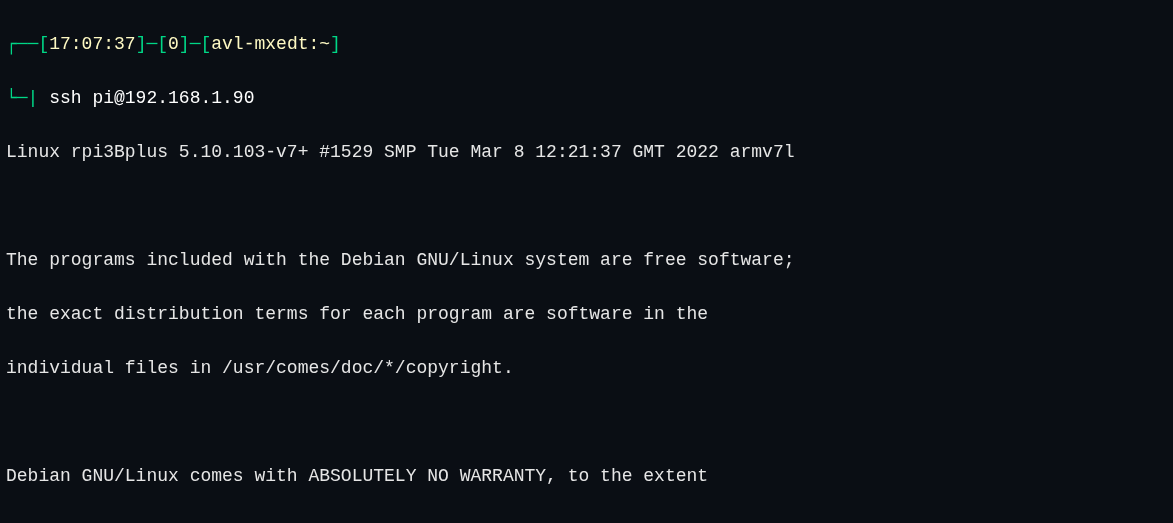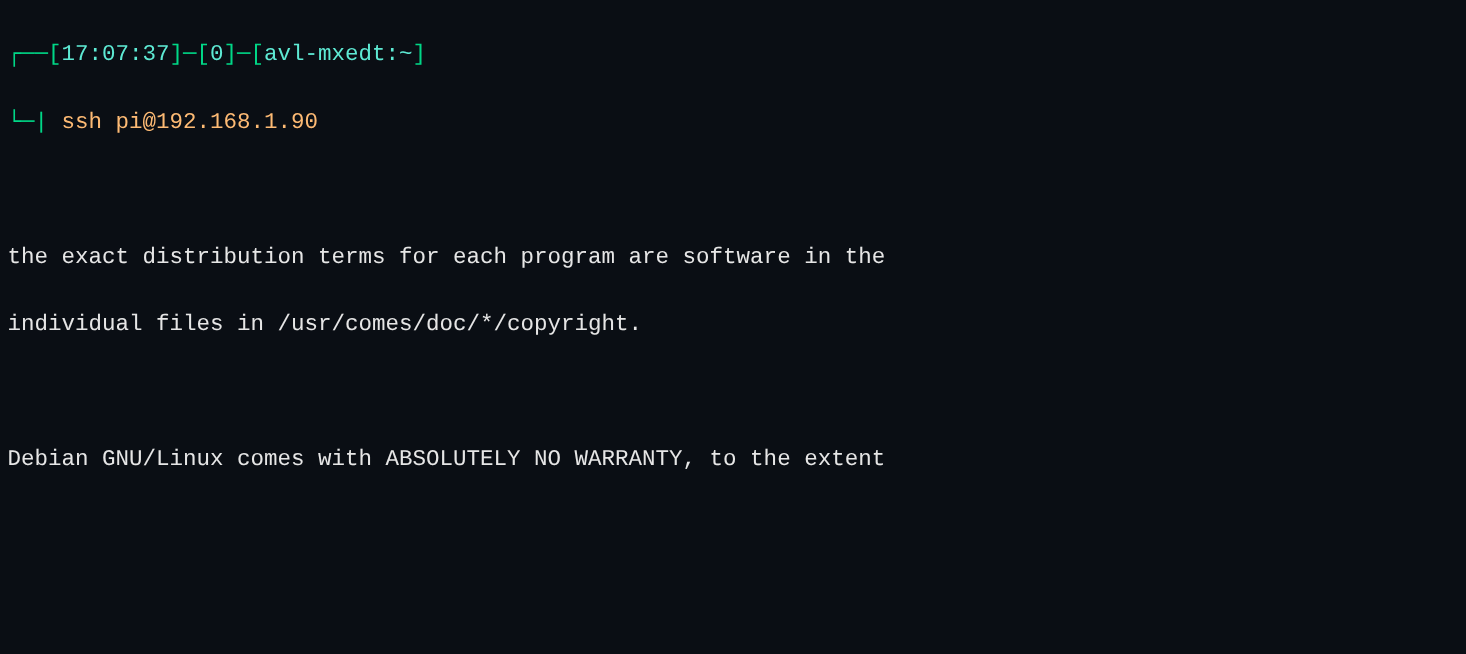--- a/index.html
+++ b/index.html
@@ -12,36 +12,38 @@
       color: #e6e6e6;
       font-family: 'Consolas', 'Monaco', 'Courier New', monospace;
       font-size: 18px;
       line-height: 1.5;
       padding: 4px 6px;
       width: 1173px;
       height: 523px;
       overflow: hidden;
     }
     .green { color: #00d787; }
-    .cyan { color: #5eead4; }
-    .white { color: #fdba74; }
+    .cyan { color: #fef9c3; }
+    .white { color: #ffffff; }
     .prompt-line {
       white-space: pre;
     }
     .terminal-content {
       white-space: pre-wrap;
     }
   </style>
 </head>
 <body>
 
 <div class="terminal-content">
 <div class="prompt-line"><span class="green">┌──[</span><span class="cyan">17:07:37</span><span class="green">]─[</span><span class="cyan">0</span><span class="green">]─[</span><span class="cyan">avl-mxedt:~</span><span class="green">]</span></div>
 <div class="prompt-line"><span class="green">└─|</span><span class="white"> ssh pi@192.168.1.90</span></div>
+<div>Linux rpi3Bplus 5.10.103-v7+ #1529 SMP Tue Mar 8 12:21:37 GMT 2022 armv7l</div>
 <div>&nbsp;</div>
+<div>The programs included with the Debian GNU/Linux system are free software;</div>
 <div>the exact distribution terms for each program are software in the</div>
 <div>individual files in /usr/comes/doc/*/copyright.</div>
 <div>&nbsp;</div>
 <div>Debian GNU/Linux comes with ABSOLUTELY NO WARRANTY, to the extent</div>
 
 
 
 
 
 </div>

